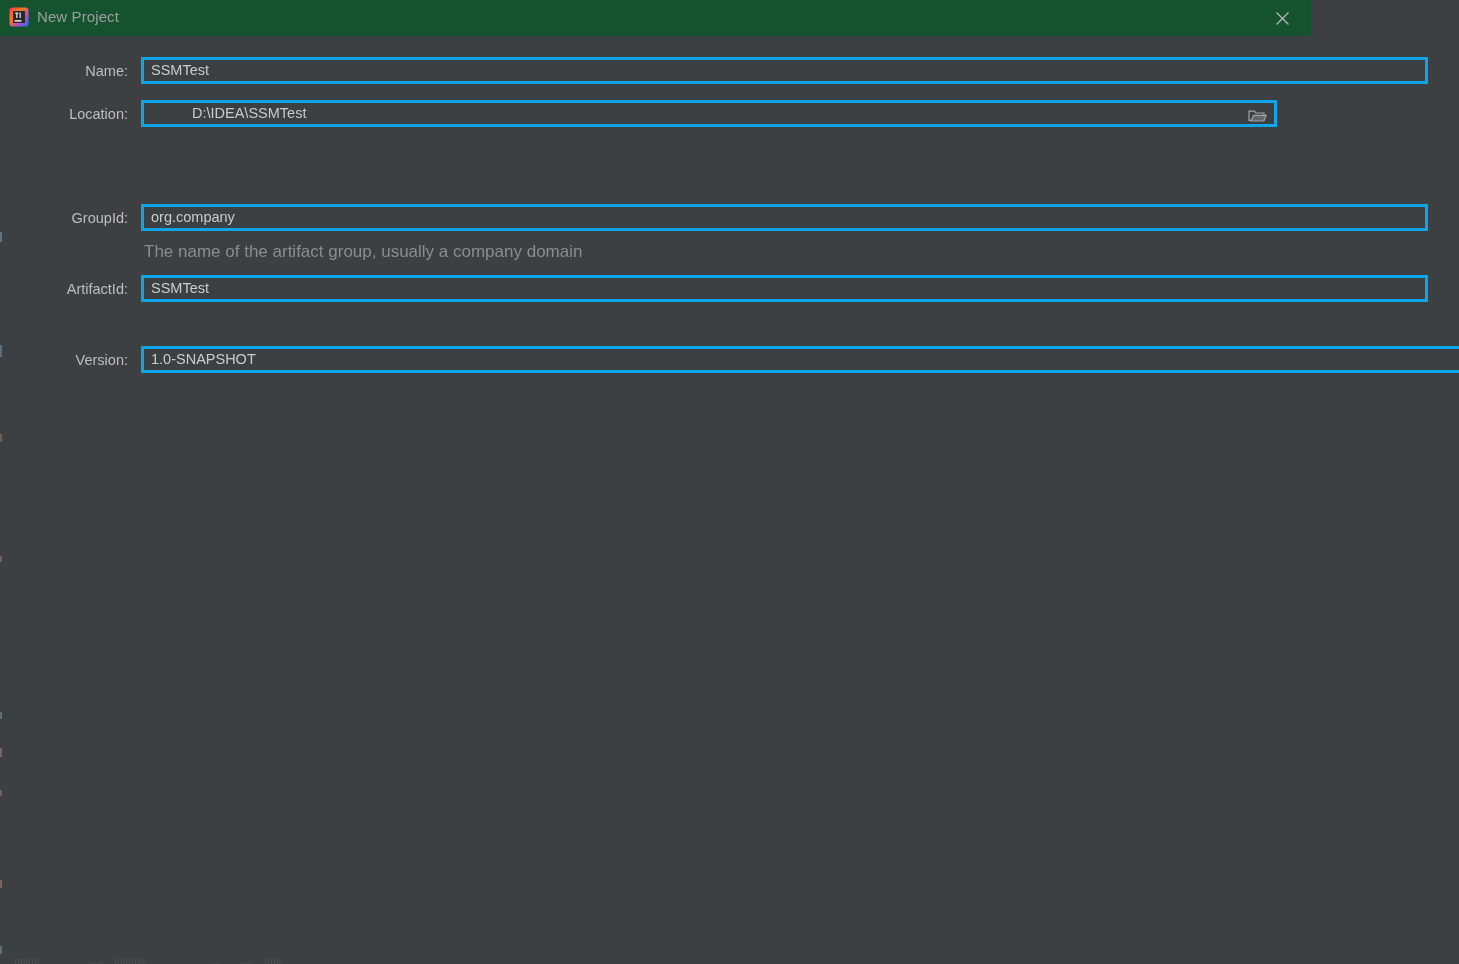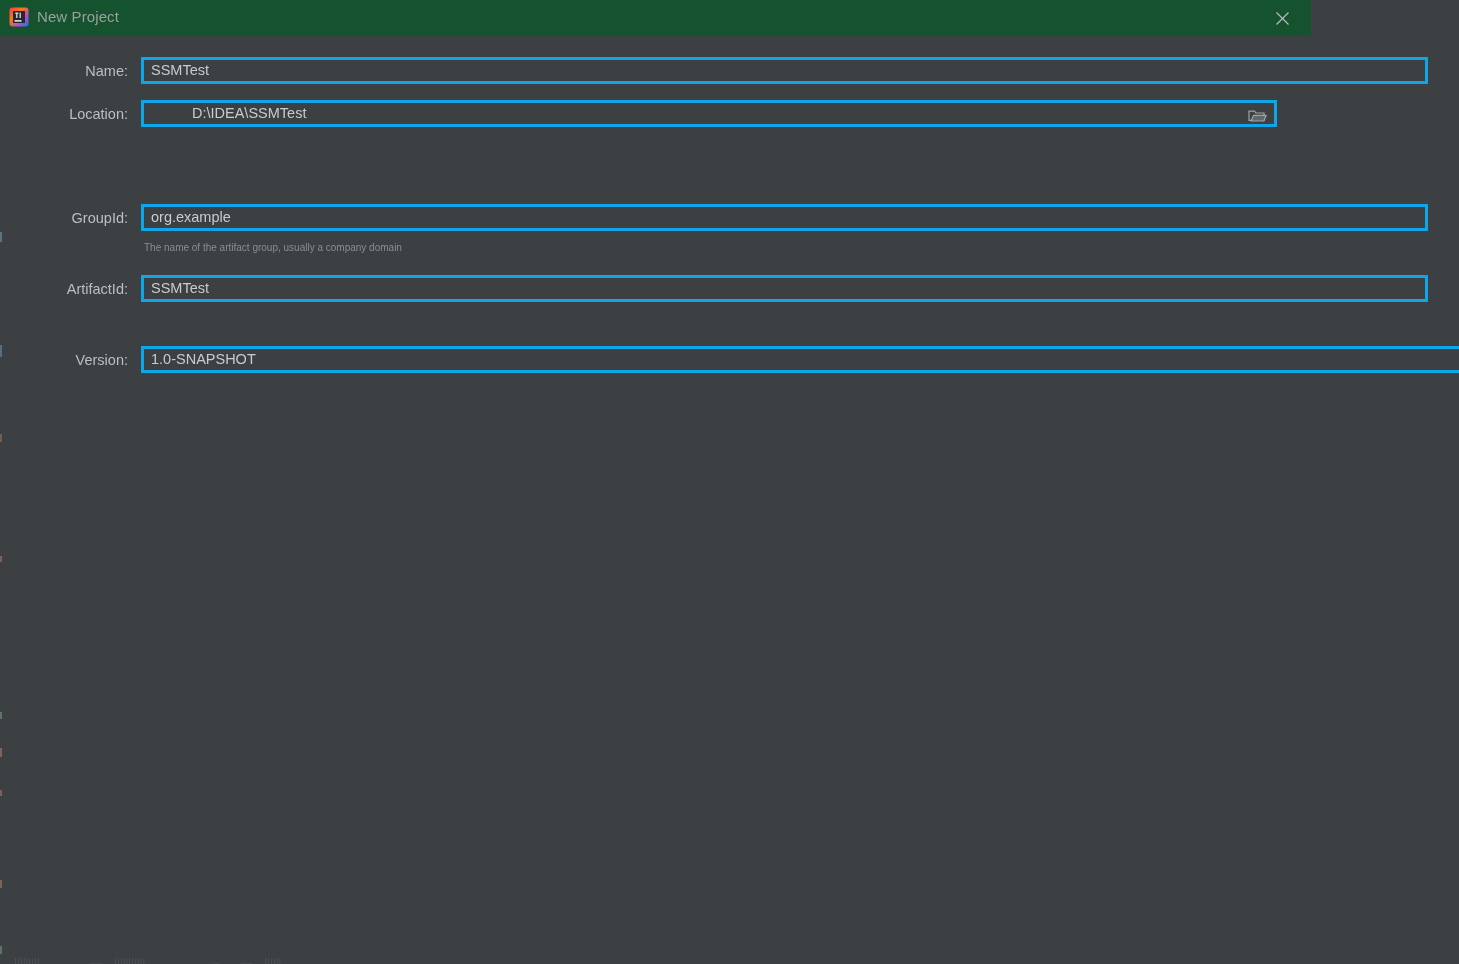--- a/index.html
+++ b/index.html
@@ -147,21 +147,21 @@
   #row-artifact .lbl { width: 97px; }
   #row-artifact .field { width: 1287px; margin-left: 13px; }
 
   #row-version  { left: 31px; top: 346px; }
   #row-version .lbl { width: 97px; }
   #row-version .field { width: 1363px; margin-left: 13px; }
 
   .hint {
     position: absolute;
     left: 144px;
-    font-size: 10px;
+    font-size: 17px;
     color: #8a8d8f;
     white-space: nowrap;
     text-align: center;
   }
   #hint-group { top: 242px; }
   #hint-artifact { top: 314px; }
 
   
   .footer {
     position: absolute;
@@ -266,21 +266,21 @@
           <path d="M3.1 13 5.6 7.3H18.2L15.8 13z" fill="#60686c" stroke="#9fa4a7" stroke-width="1.2" stroke-linejoin="round"></path>
         </svg>
       </span>
     </div>
   </div>
 
 
   <div class="row" id="row-group">
     <span class="lbl">GroupId:</span>
     <div class="field">
-      <span class="val">org.example</span>
+      <span class="val">org.company</span>
     </div>
   </div>
   <div class="hint" id="hint-group">The name of the artifact group, usually a company domain</div>
 
   <div class="row" id="row-artifact">
     <span class="lbl">ArtifactId:</span>
     <div class="field">
       <span class="val">SSMTest</span>
     </div>
   </div>

